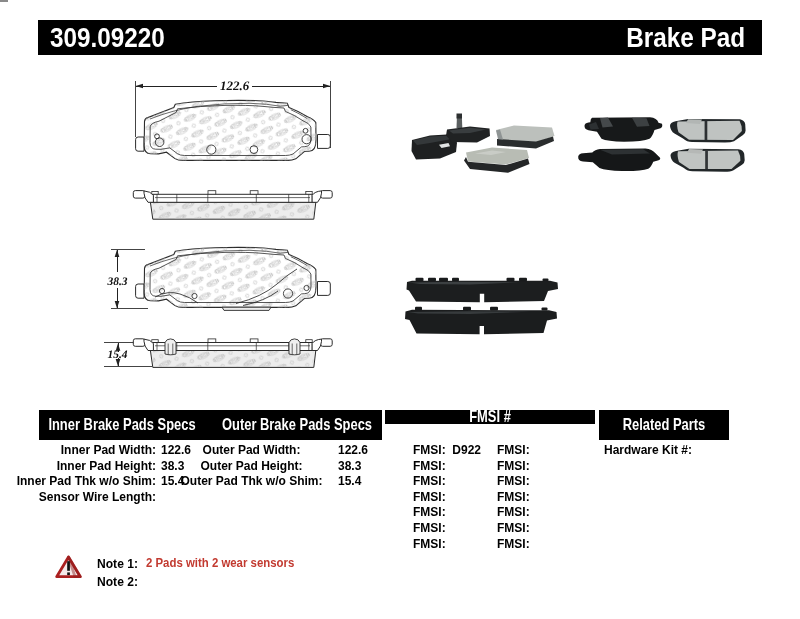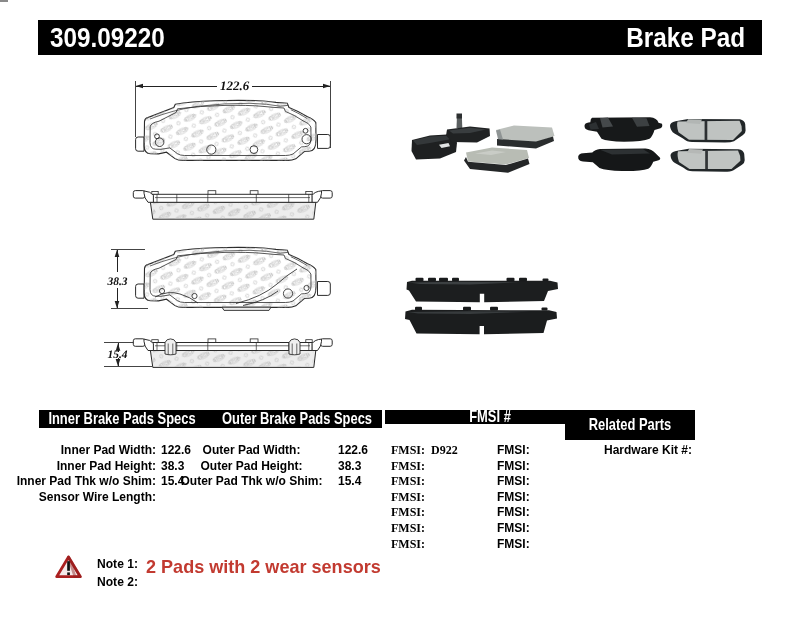--- a/index.html
+++ b/index.html
@@ -217,59 +217,59 @@
   <g fill="#191b1c">
     <rect x="415" y="306.8" width="7" height="3.6" rx="1"></rect>
     <rect x="463" y="306.8" width="8" height="3.6" rx="1"></rect>
     <rect x="490" y="306.8" width="8" height="3.6" rx="1"></rect>
     <rect x="541.5" y="307.4" width="6" height="3" rx="1"></rect>
   </g>
   <path d="M 408 312 L 470 311.2 L 530 311.8 L 470 314 L 418 313.5 Z" fill="#373b3d"></path>
 </g>
 </svg>
 
-<div class="bar" style="left:39px;top:410px;width:343px;height:18px;">
+<div class="bar" style="left:39px;top:410px;width:343px;height:30px;">
   <span class="abs hdrtxt" style="left:83px;top:50%;transform:translate(-50%,-50%) scaleX(0.76);">Inner Brake Pads Specs</span>
   <span class="abs hdrtxt" style="left:258px;top:50%;transform:translate(-50%,-50%) scaleX(0.76);">Outer Brake Pads Specs</span>
 </div>
 <div class="bar" style="left:385px;top:410px;width:210px;height:14px;">
   <span class="abs hdrtxt" style="left:50%;top:50%;transform:translate(-50%,-50%) scaleX(0.76);">FMSI #</span>
 </div>
-<div class="bar" style="left:565px;top:410px;width:130px;height:30px;">
+<div class="bar" style="left:599px;top:410px;width:130px;height:30px;">
   <span class="abs hdrtxt" style="left:50%;top:50%;transform:translate(-50%,-50%) scaleX(0.76);">Related Parts</span>
 </div>
 
 <div class="abs b10" style="left:0;top:443px;width:156px;text-align:right;">
   Inner Pad Width:<br>Inner Pad Height:<br>Inner Pad Thk w/o Shim:<br>Sensor Wire Length:
 </div>
 <div class="abs b10" style="left:161px;top:443px;">
   122.6<br>38.3<br>15.4
 </div>
 
 <div class="abs b10" style="left:170px;top:443px;width:163px;text-align:center;">
   Outer Pad Width:<br>Outer Pad Height:<br>Outer Pad Thk w/o Shim:
 </div>
 <div class="abs b10" style="left:338px;top:443px;">
   122.6<br>38.3<br>15.4
 </div>
 
-<div class="abs b10" style="left:391px;top:443px;font-family:Liberation Serif, serif;">
+<div class="abs b10" style="left:413px;top:443px;">
   FMSI:&nbsp;&nbsp;D922<br>FMSI:<br>FMSI:<br>FMSI:<br>FMSI:<br>FMSI:<br>FMSI:
 </div>
 <div class="abs b10" style="left:497px;top:443px;">
   FMSI:<br>FMSI:<br>FMSI:<br>FMSI:<br>FMSI:<br>FMSI:<br>FMSI:
 </div>
 
 <div class="abs b10" style="left:604px;top:443px;">Hardware Kit #:</div>
 
 <svg class="abs" style="left:55px;top:555px;" width="27" height="24" viewBox="0 0 27 24">
   <path d="M 13.5 2 L 25.3 21.7 L 1.7 21.7 Z" fill="#f5e9e9" stroke="#ab2020" stroke-width="2.8" stroke-linejoin="round"></path>
   <path d="M 13.5 2 L 25.3 21.7 L 20 21.7 Z" fill="none" stroke="#8f1c1c" stroke-width="2.8" stroke-linejoin="round" opacity="0.45"></path>
   <rect x="12.2" y="6.2" width="2.7" height="9.6" fill="#111"></rect>
   <rect x="12.2" y="17.4" width="2.7" height="2.7" fill="#111"></rect>
 </svg>
 <div class="abs" style="left:97px;top:555px;font-weight:bold;font-size:13px;line-height:18px;color:#000;">
   <span style="display:inline-block;transform:scaleX(0.93);transform-origin:0 50%;">Note 1:</span><br>
   <span style="display:inline-block;transform:scaleX(0.93);transform-origin:0 50%;">Note 2:</span>
 </div>
-<div class="abs" style="left:146px;top:556px;font-weight:bold;font-size:19px;color:#c23a30;">
+<div class="abs" style="left:146px;top:556px;font-weight:bold;font-size:12px;color:#c23a30;">
   <span style="display:inline-block;transform:scaleX(0.95);transform-origin:0 50%;">2 Pads with 2 wear sensors</span>
 </div>
 
 </body></html>

